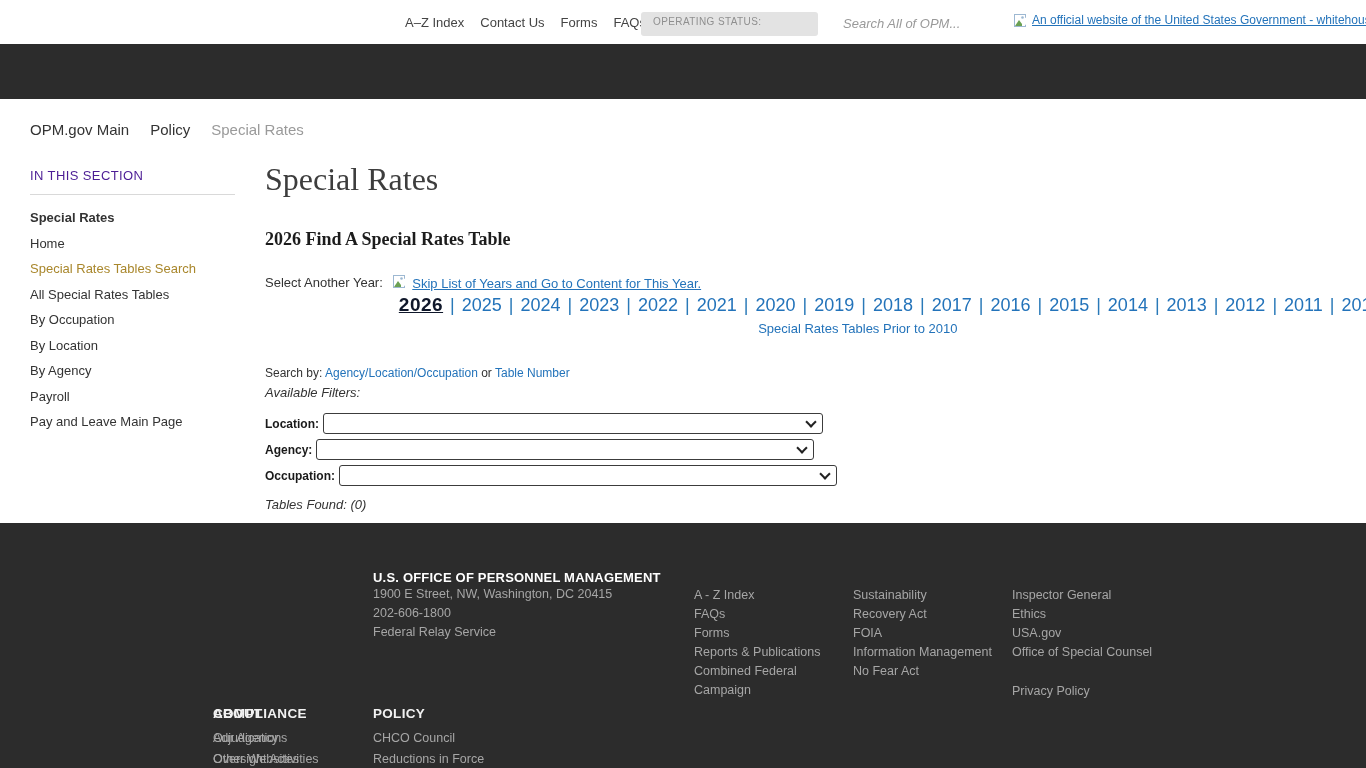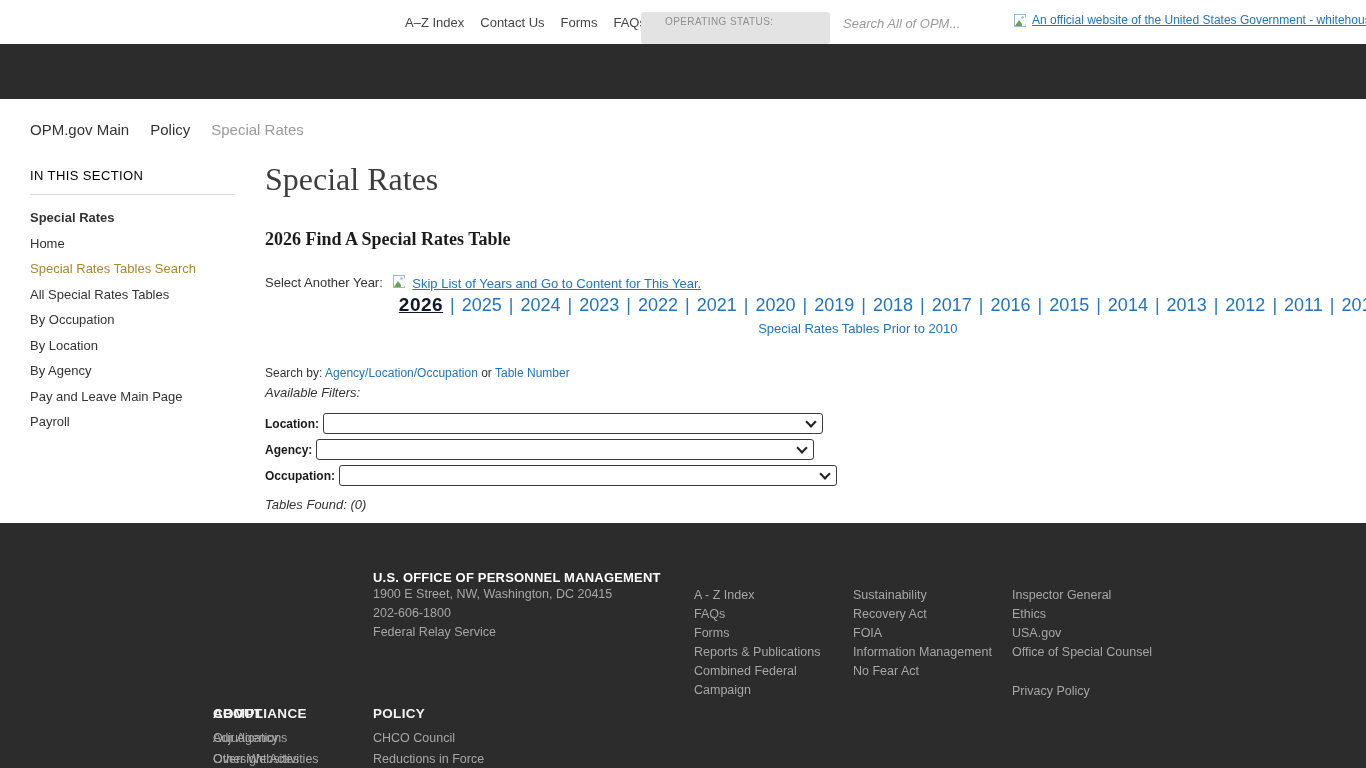--- a/index.html
+++ b/index.html
@@ -4,41 +4,41 @@
 <style>
   html,body{margin:0;padding:0;background:#fff;}
   body{width:1366px;height:768px;overflow:hidden;position:relative;
        font-family:"Liberation Sans", sans-serif;-webkit-font-smoothing:antialiased;}
   .page{position:absolute;inset:0;background:#fff;}
 
   
   .topbar{position:absolute;top:0;left:0;width:1366px;height:44px;background:#fff;}
   .topnav{position:absolute;left:405px;top:0;height:44px;display:flex;align-items:center;gap:16px;}
   .topnav a{font-size:13px;color:#444;text-decoration:none;white-space:nowrap;text-align:right;}
-  .status-badge{position:absolute;left:641px;top:12px;width:165px;height:32px;background:#e3e3e3;
+  .status-badge{position:absolute;left:641px;top:12px;width:165px;height:24px;background:#e3e3e3;
       border-radius:3px;font-size:10px;color:#8f8f8f;letter-spacing:.4px;line-height:20px;
-      padding-left:24px;}
+      padding-left:12px;}
   .search{position:absolute;left:841px;top:11px;width:145px;height:22px;border:none;outline:none;
       font-family:"Liberation Sans", sans-serif;font-style:italic;font-size:13px;color:#999;background:transparent;}
   .search::placeholder{color:#999;font-style:italic;}
   .official{position:absolute;left:1014px;top:13px;display:flex;align-items:flex-start;gap:3px;
       color:#2373ba;font-size:12px;text-decoration:underline;white-space:nowrap;}
   .bimg{display:inline-block;flex:0 0 auto;margin-top:1px;}
 
   
   .band{position:absolute;top:44px;left:0;width:1366px;height:55px;background:#2c2c2c;}
 
   
   .content{position:absolute;top:99px;left:0;width:1366px;height:424px;background:#fff;}
   .breadcrumb{position:absolute;left:30px;top:22px;display:flex;gap:21px;font-size:15px;}
   .breadcrumb a{color:#333;text-decoration:none;}
   .breadcrumb .current{color:#9a9a9a;}
 
   .sidebar{position:absolute;left:30px;top:69px;width:205px;}
-  .sb-head{font-size:13px;color:#000000;letter-spacing:.4px;margin:0 0 11px 0;}
+  .sb-head{font-size:13px;color:#4c1d95;letter-spacing:.4px;margin:0 0 11px 0;}
   .sb-rule{border:none;border-top:1px solid #d9d9d9;margin:0 0 10px 0;}
   .sidebar ul{list-style:none;margin:0;padding:0;}
   .sidebar li{line-height:25.5px;font-size:13px;}
   .sidebar a{color:#333;text-decoration:none;}
   .sidebar .sel a{color:#a9872c;}
   .sidebar .hd a{font-weight:bold;color:#333;}
 
   .main{position:absolute;left:265px;top:61px;width:1086px;}
   h1.title{font-family:"Liberation Serif", serif;font-weight:400;font-size:32px;color:#3d3d3d;
       margin:0;line-height:38px;}
@@ -129,22 +129,22 @@
       <div class="sb-head">IN THIS SECTION</div>
       <hr class="sb-rule">
       <ul>
         <li class="hd"><a href="#">Special Rates</a></li>
         <li><a href="#">Home</a></li>
         <li class="sel"><a href="#">Special Rates Tables Search</a></li>
         <li><a href="#">All Special Rates Tables</a></li>
         <li><a href="#">By Occupation</a></li>
         <li><a href="#">By Location</a></li>
         <li><a href="#">By Agency</a></li>
+        <li><a href="#">Payroll</a></li>
         <li><a href="#">Pay and Leave Main Page</a></li>
-        <li><a href="#">Payroll</a></li>
       </ul>
     </aside>
 
     <section class="main">
       <h1 class="title">Special Rates</h1>
       <h2 class="sub">2026 Find A Special Rates Table</h2>
 
       <div class="yearbar">
         <span class="yb-prefix">Select Another Year:</span>
         <div class="yb-years">

